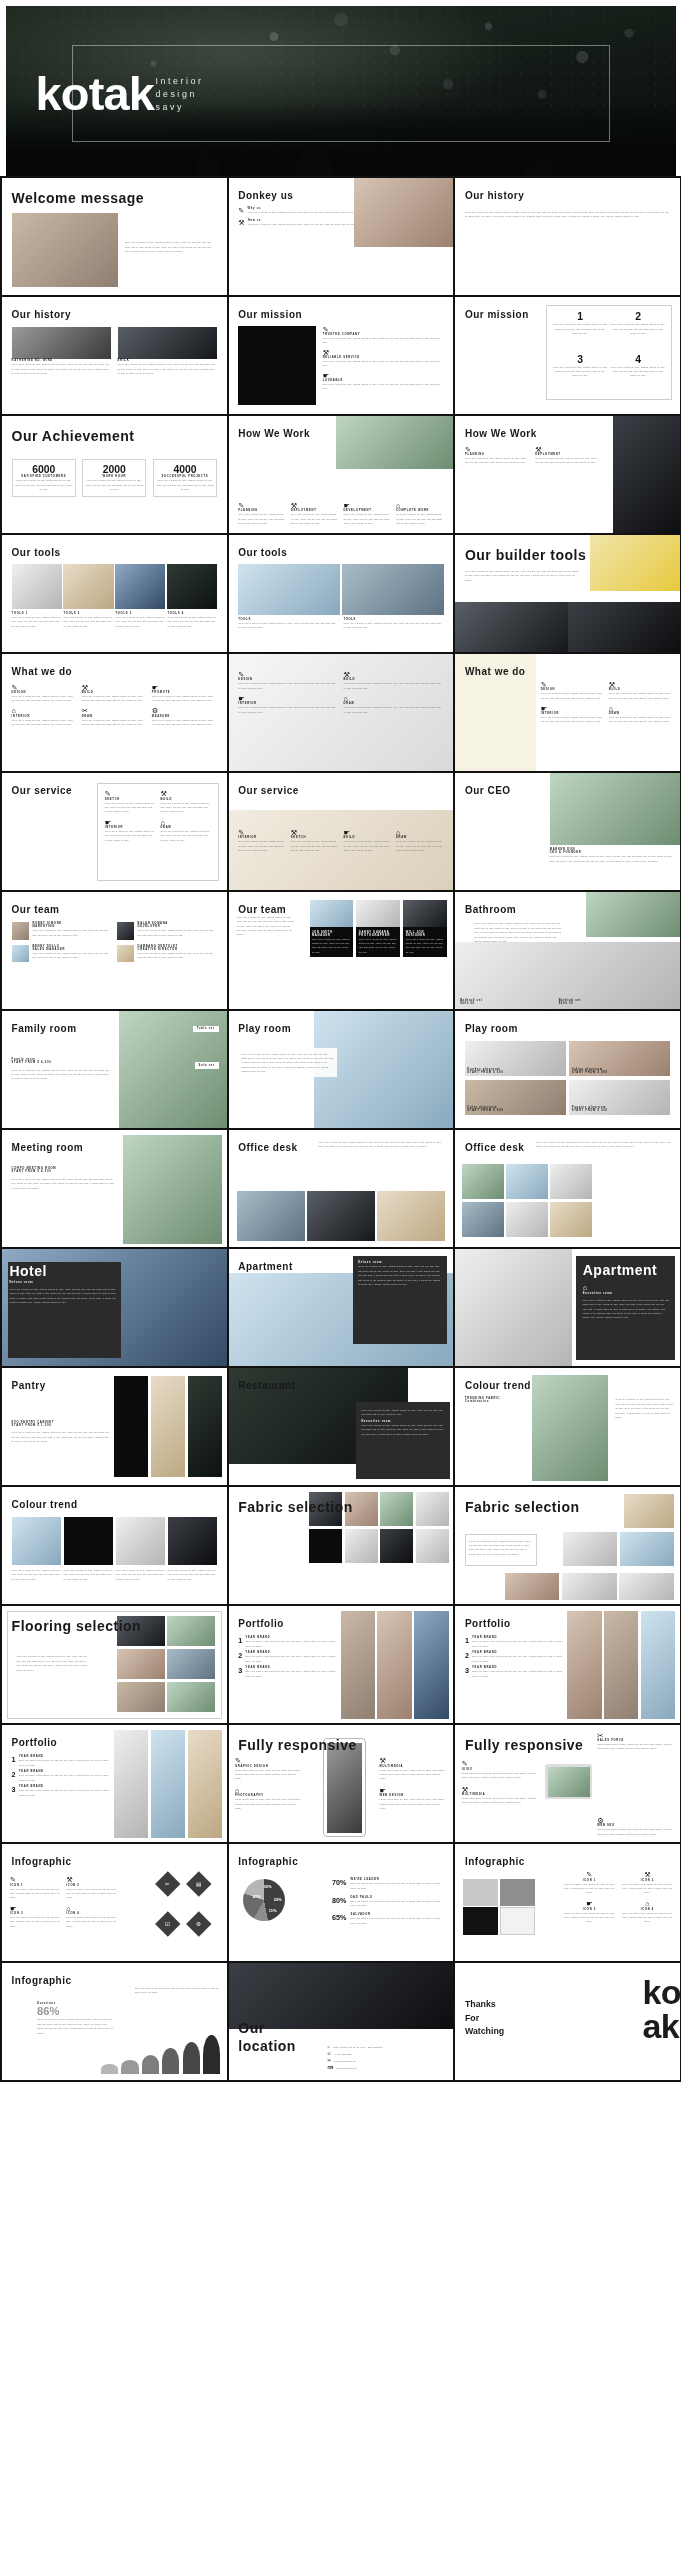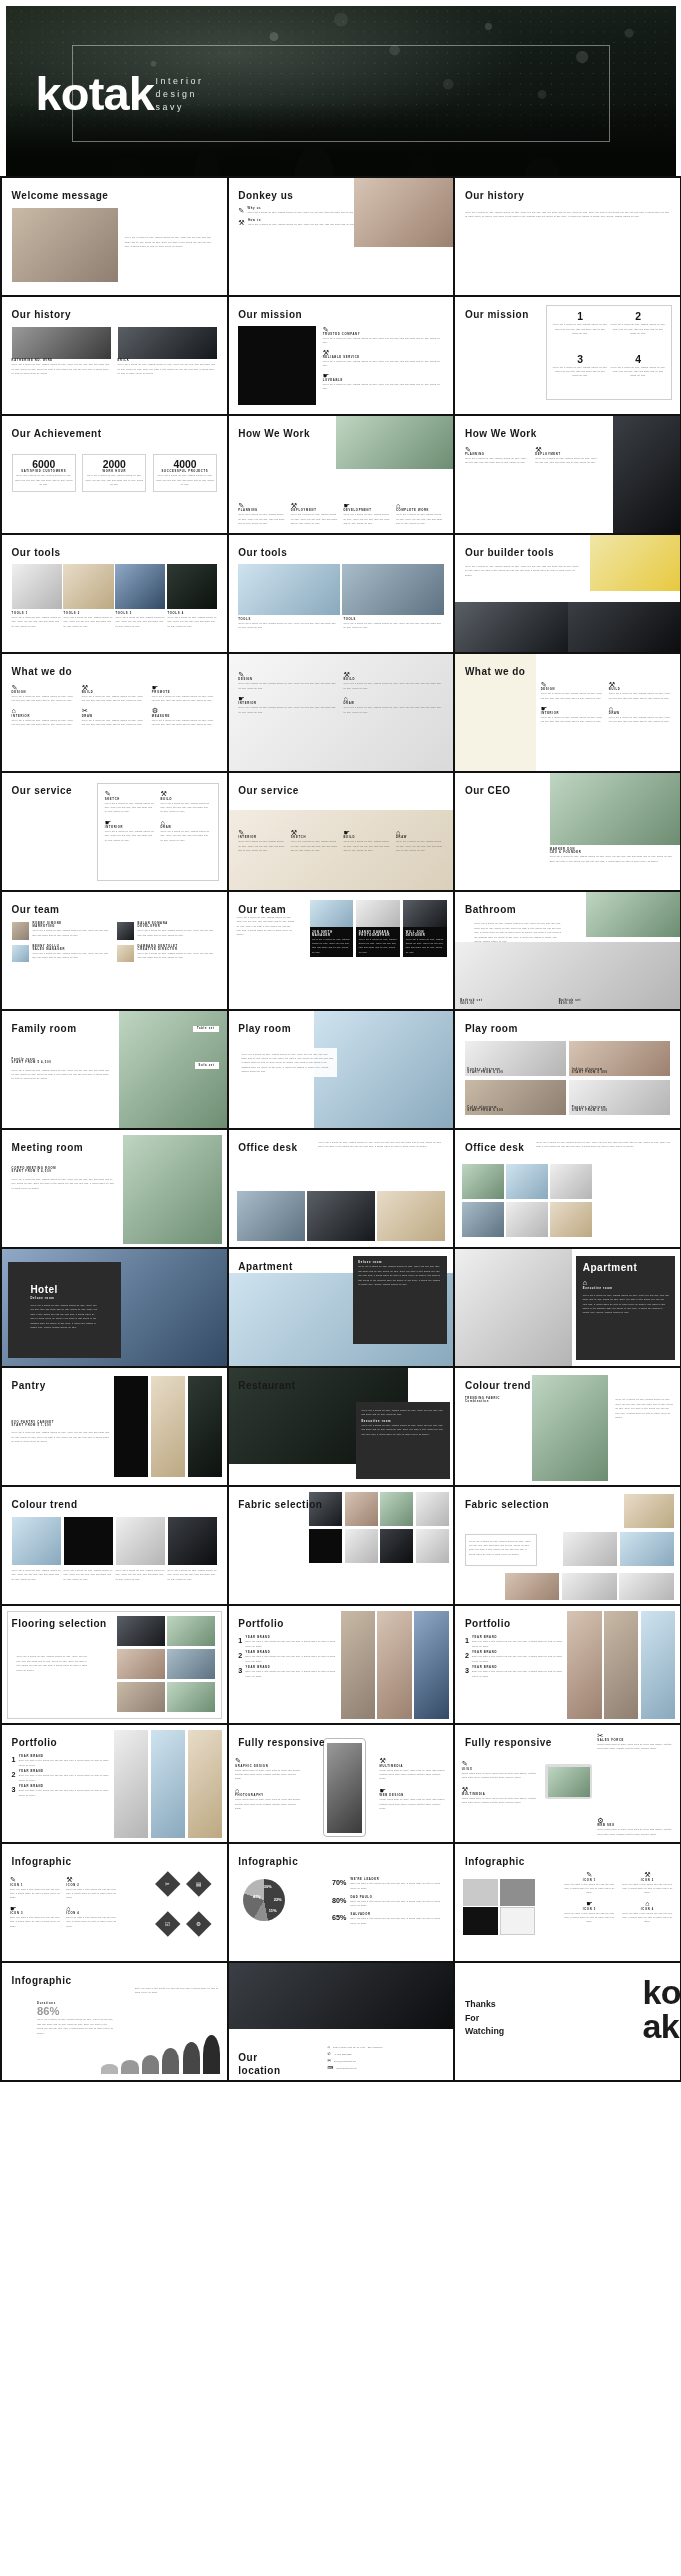--- a/index.html
+++ b/index.html
@@ -73,21 +73,21 @@
   .slide{
     position:relative;
     height:119px;
     background:#fff;
     border-right:2.4px solid #111;
     border-bottom:2.4px solid #111;
     padding:11.2px 9.6px;
     overflow:hidden;
   }
   .s-title{
-    font-size:10px; font-weight:700; letter-spacing:0.5px; line-height:1.25;
+    font-size:14px; font-weight:700; letter-spacing:0.5px; line-height:1.25;
     color:#181818; position:relative; z-index:4;
   }
   .s-title.lg{ font-size:10px; }
   .s-title.white{ color:#fff; }
   .lorem{
     font-size:2.1px; line-height:2.1; color:#6e6e6e; letter-spacing:0.1px;
     word-spacing:0.3px;
   }
   .lorem.w{ color:#d8d8d8; }
   .microcap{ font-size:2.7px; font-weight:700; letter-spacing:0.7px; color:#151515; }
@@ -691,21 +691,21 @@
         <div class="g6" style="height:35px;"></div>
         <div class="g11" style="height:35px;"></div>
         <div class="g8" style="height:35px;"></div>
         <div class="g3" style="height:35px;"></div>
         <div class="g8" style="height:35px;"></div>
         <div class="g4" style="height:35px;"></div>
       </div>
     </div>
     <div class="slide">
       <div class="g7" style="position:absolute;inset:0;"></div>
-        <div class="darker" style="position:absolute;left:6.4px;top:13px;width:50%;bottom:8px;padding:22px;">
+        <div class="darker" style="position:absolute;left:6.4px;top:13px;width:50%;bottom:8px;padding:1px;">
         <div class="s-title white">Hotel</div>
         <div class="microcap w">Deluxe room</div>
         <div style="height:3.2px"></div>
         <div class="lorem w">We've got a gorilla for sale, Magilla Gorilla for sale. Won't you buy him, take him home and try him, gorilla for sale. Don't you want a little gorilla you can call your own, a gorilla who'll be with yo when you're all alone? How much is that gorilla in the window? Take our advice at any price, a gorilla like Magilla is mighty nice. Gorilla, Magilla Gorilla for sale.</div>
       </div>
     </div>
     <div class="slide">
       <div class="s-title lg">Apartment</div>
       <div class="g11" style="position:absolute;left:0;right:0;top:24px;bottom:0;"></div>
         <div class="darker" style="position:absolute;right:6.4px;top:6.4px;width:42%;height:88px;padding:5.6px;">
@@ -1084,21 +1084,21 @@
         <div class="bar" style="flex:1;height:9.6px;border-radius:50% 50% 0 0;opacity:0.35;"></div>
         <div class="bar" style="flex:1;height:14.4px;border-radius:50% 50% 0 0;opacity:0.48;"></div>
         <div class="bar" style="flex:1;height:19px;border-radius:50% 50% 0 0;opacity:0.61;"></div>
         <div class="bar" style="flex:1;height:26px;border-radius:50% 50% 0 0;opacity:0.74;"></div>
         <div class="bar" style="flex:1;height:32px;border-radius:50% 50% 0 0;opacity:0.87;"></div>
         <div class="bar" style="flex:1;height:39px;border-radius:50% 50% 0 0;opacity:1;"></div>
       </div>
     </div>
     <div class="slide">
       <div class="g12" style="position:absolute;left:0;right:0;top:0;height:66px;"></div>
-        <div style="position:absolute;left:9.6px;bottom:3px;">
+        <div style="position:absolute;left:9.6px;bottom:25px;">
         <div class="s-title ">Our</div>
         <div class="s-title ">location</div>
       </div>
         <div style="position:absolute;left:44%;bottom:8px;right:6.4px;">
         <div style="display:flex;gap:3.2px;margin-bottom:2.4px;">
           <div class="icon" style="font-size:4px">⌂</div>
           <div class="lorem">Jalan Legian Kaja No 93 Kuta - Bali Indonesia</div>
         </div>
         <div style="display:flex;gap:3.2px;margin-bottom:2.4px;">
           <div class="icon" style="font-size:4px">✆</div>

